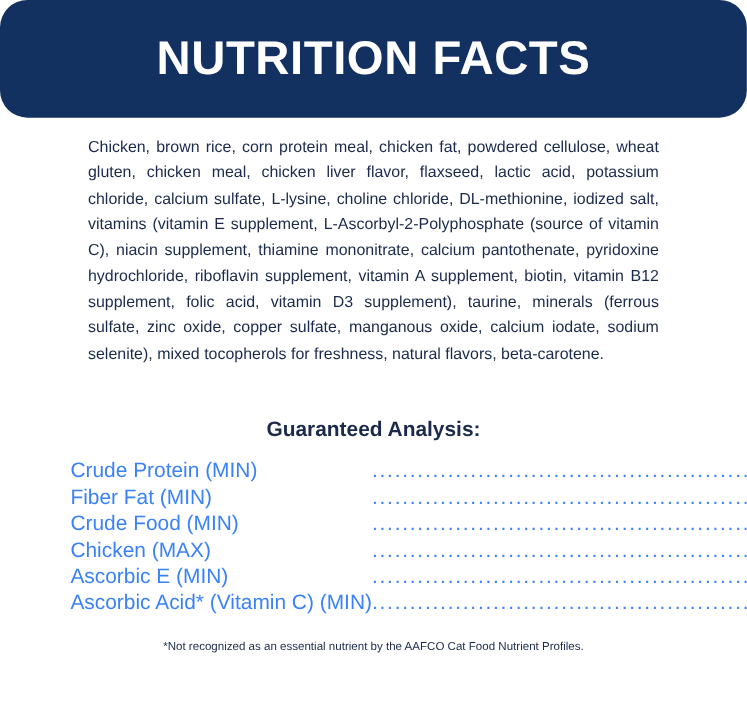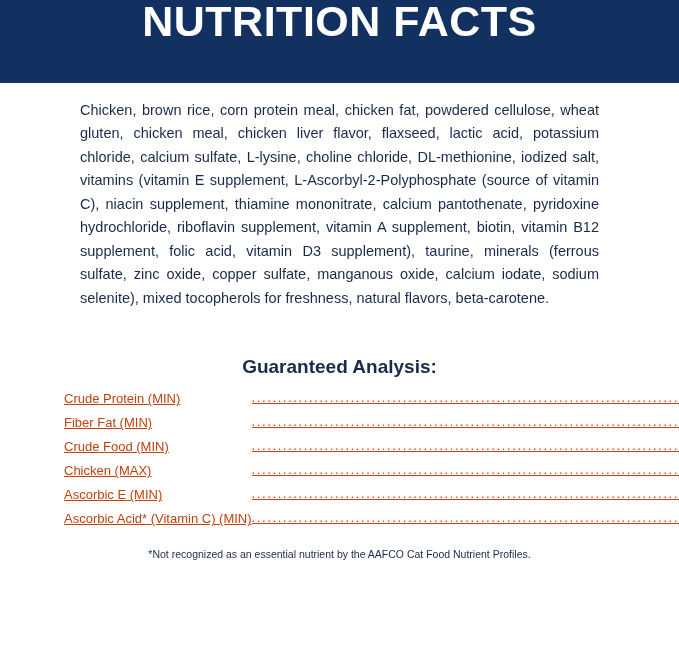--- a/index.html
+++ b/index.html
@@ -16,24 +16,26 @@
   }
   .page {
     position: relative;
     width: 679px;
     height: 647px;
     background: #ffffff;
     box-sizing: border-box;
   }
   .header-band {
     background: #123160;
-    height: 83px;
+    height: 107px;
     width: 100%;
     display: flex;
+    align-items: center;
     justify-content: center;
+    border-radius: 25px;
   }
   .header-title {
     color: #ffffff;
     font-size: 43px;
     font-weight: bold;
     letter-spacing: 0.5px;
     line-height: 1;
     text-align: center;
     font-family: "Liberation Sans", sans-serif;
   }
@@ -56,36 +58,35 @@
     text-justify: inter-word;
     color: #1b2a4a;
     margin: 16px;
   }
   .ga-title {
     text-align: center;
     font-size: 19px;
     font-weight: bold;
     color: #1b2a4a;
     margin-top: 46px;
-    margin-bottom: 4px;
+    margin-bottom: 14px;
   }
   .ga-table {
     width: 100%;
     border-collapse: collapse;
   }
   .ga-row {
     height: 24px;
   }
   .ga-row td {
     padding: 0;
     vertical-align: bottom;
-    font-size: 13px;
-    color: #c2410c;
+    font-size: 19px;
+    color: #3b82f6;
     white-space: nowrap;
-    text-decoration: underline;
   }
   .ga-name {
     padding-right: 4px;
   }
   .ga-dots {
     width: 100%;
     overflow: hidden;
     color: #7a8399;
     font-size: 13.5px;
     letter-spacing: 1.6px;

